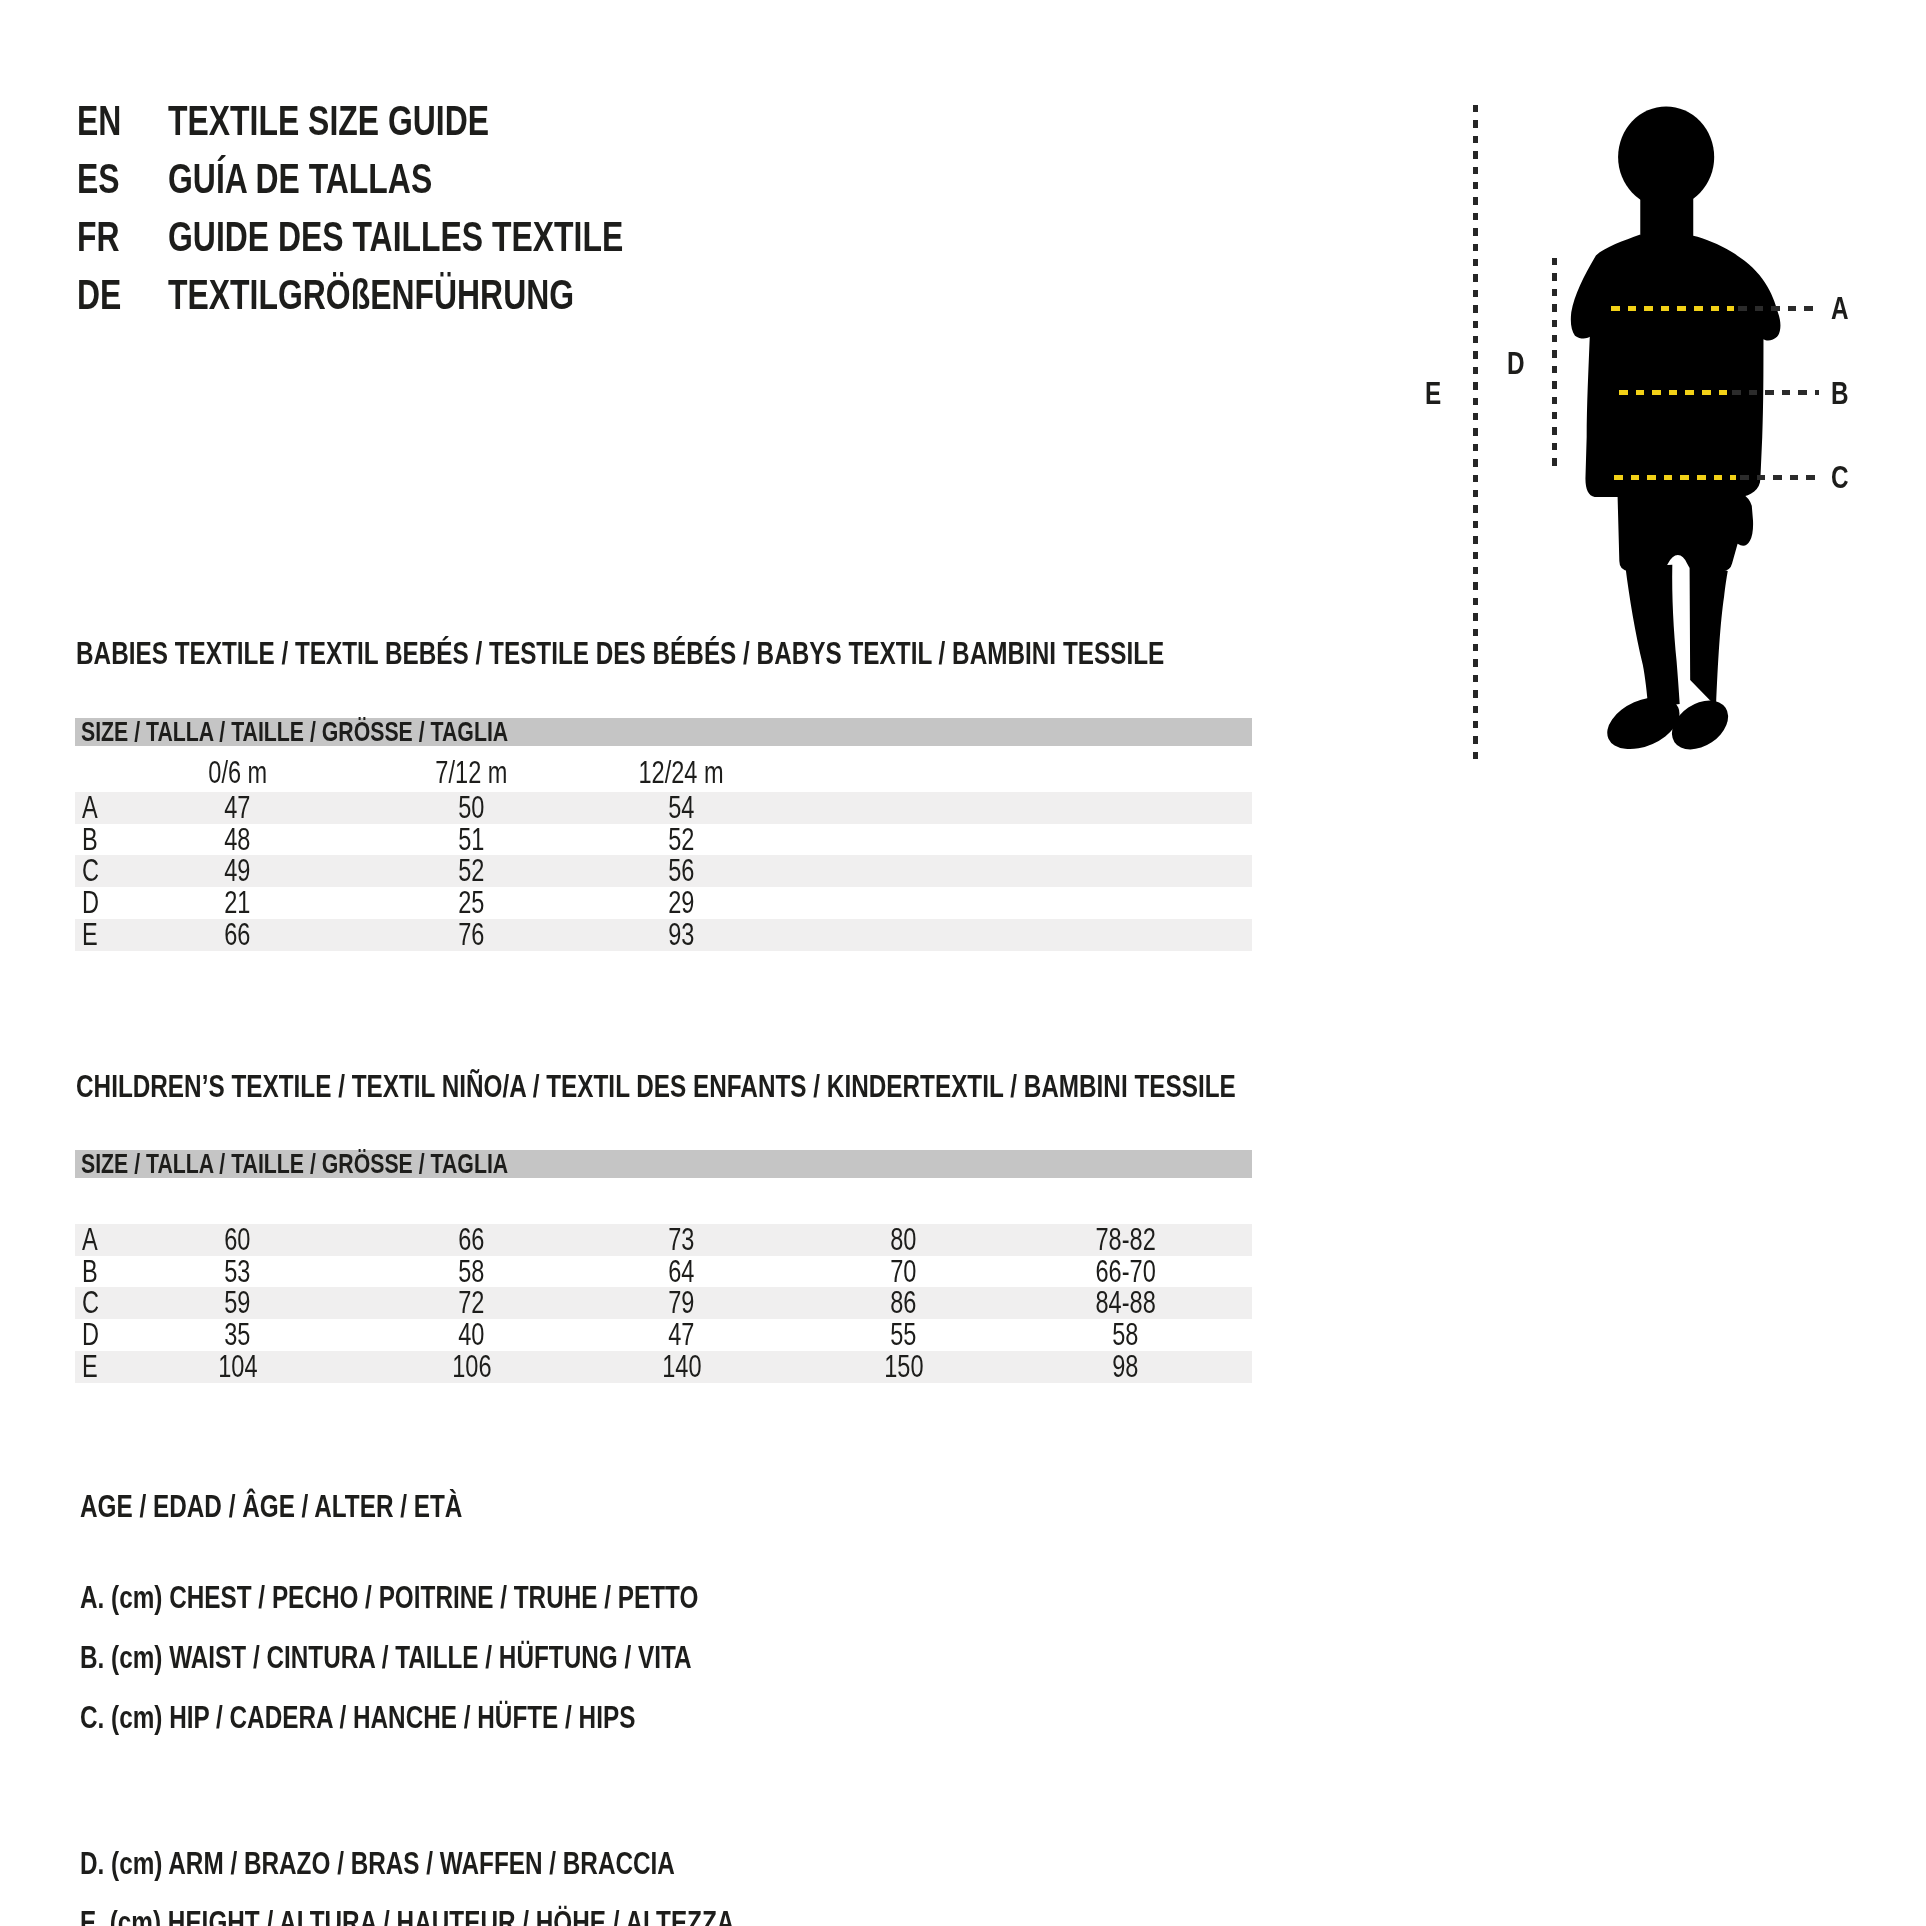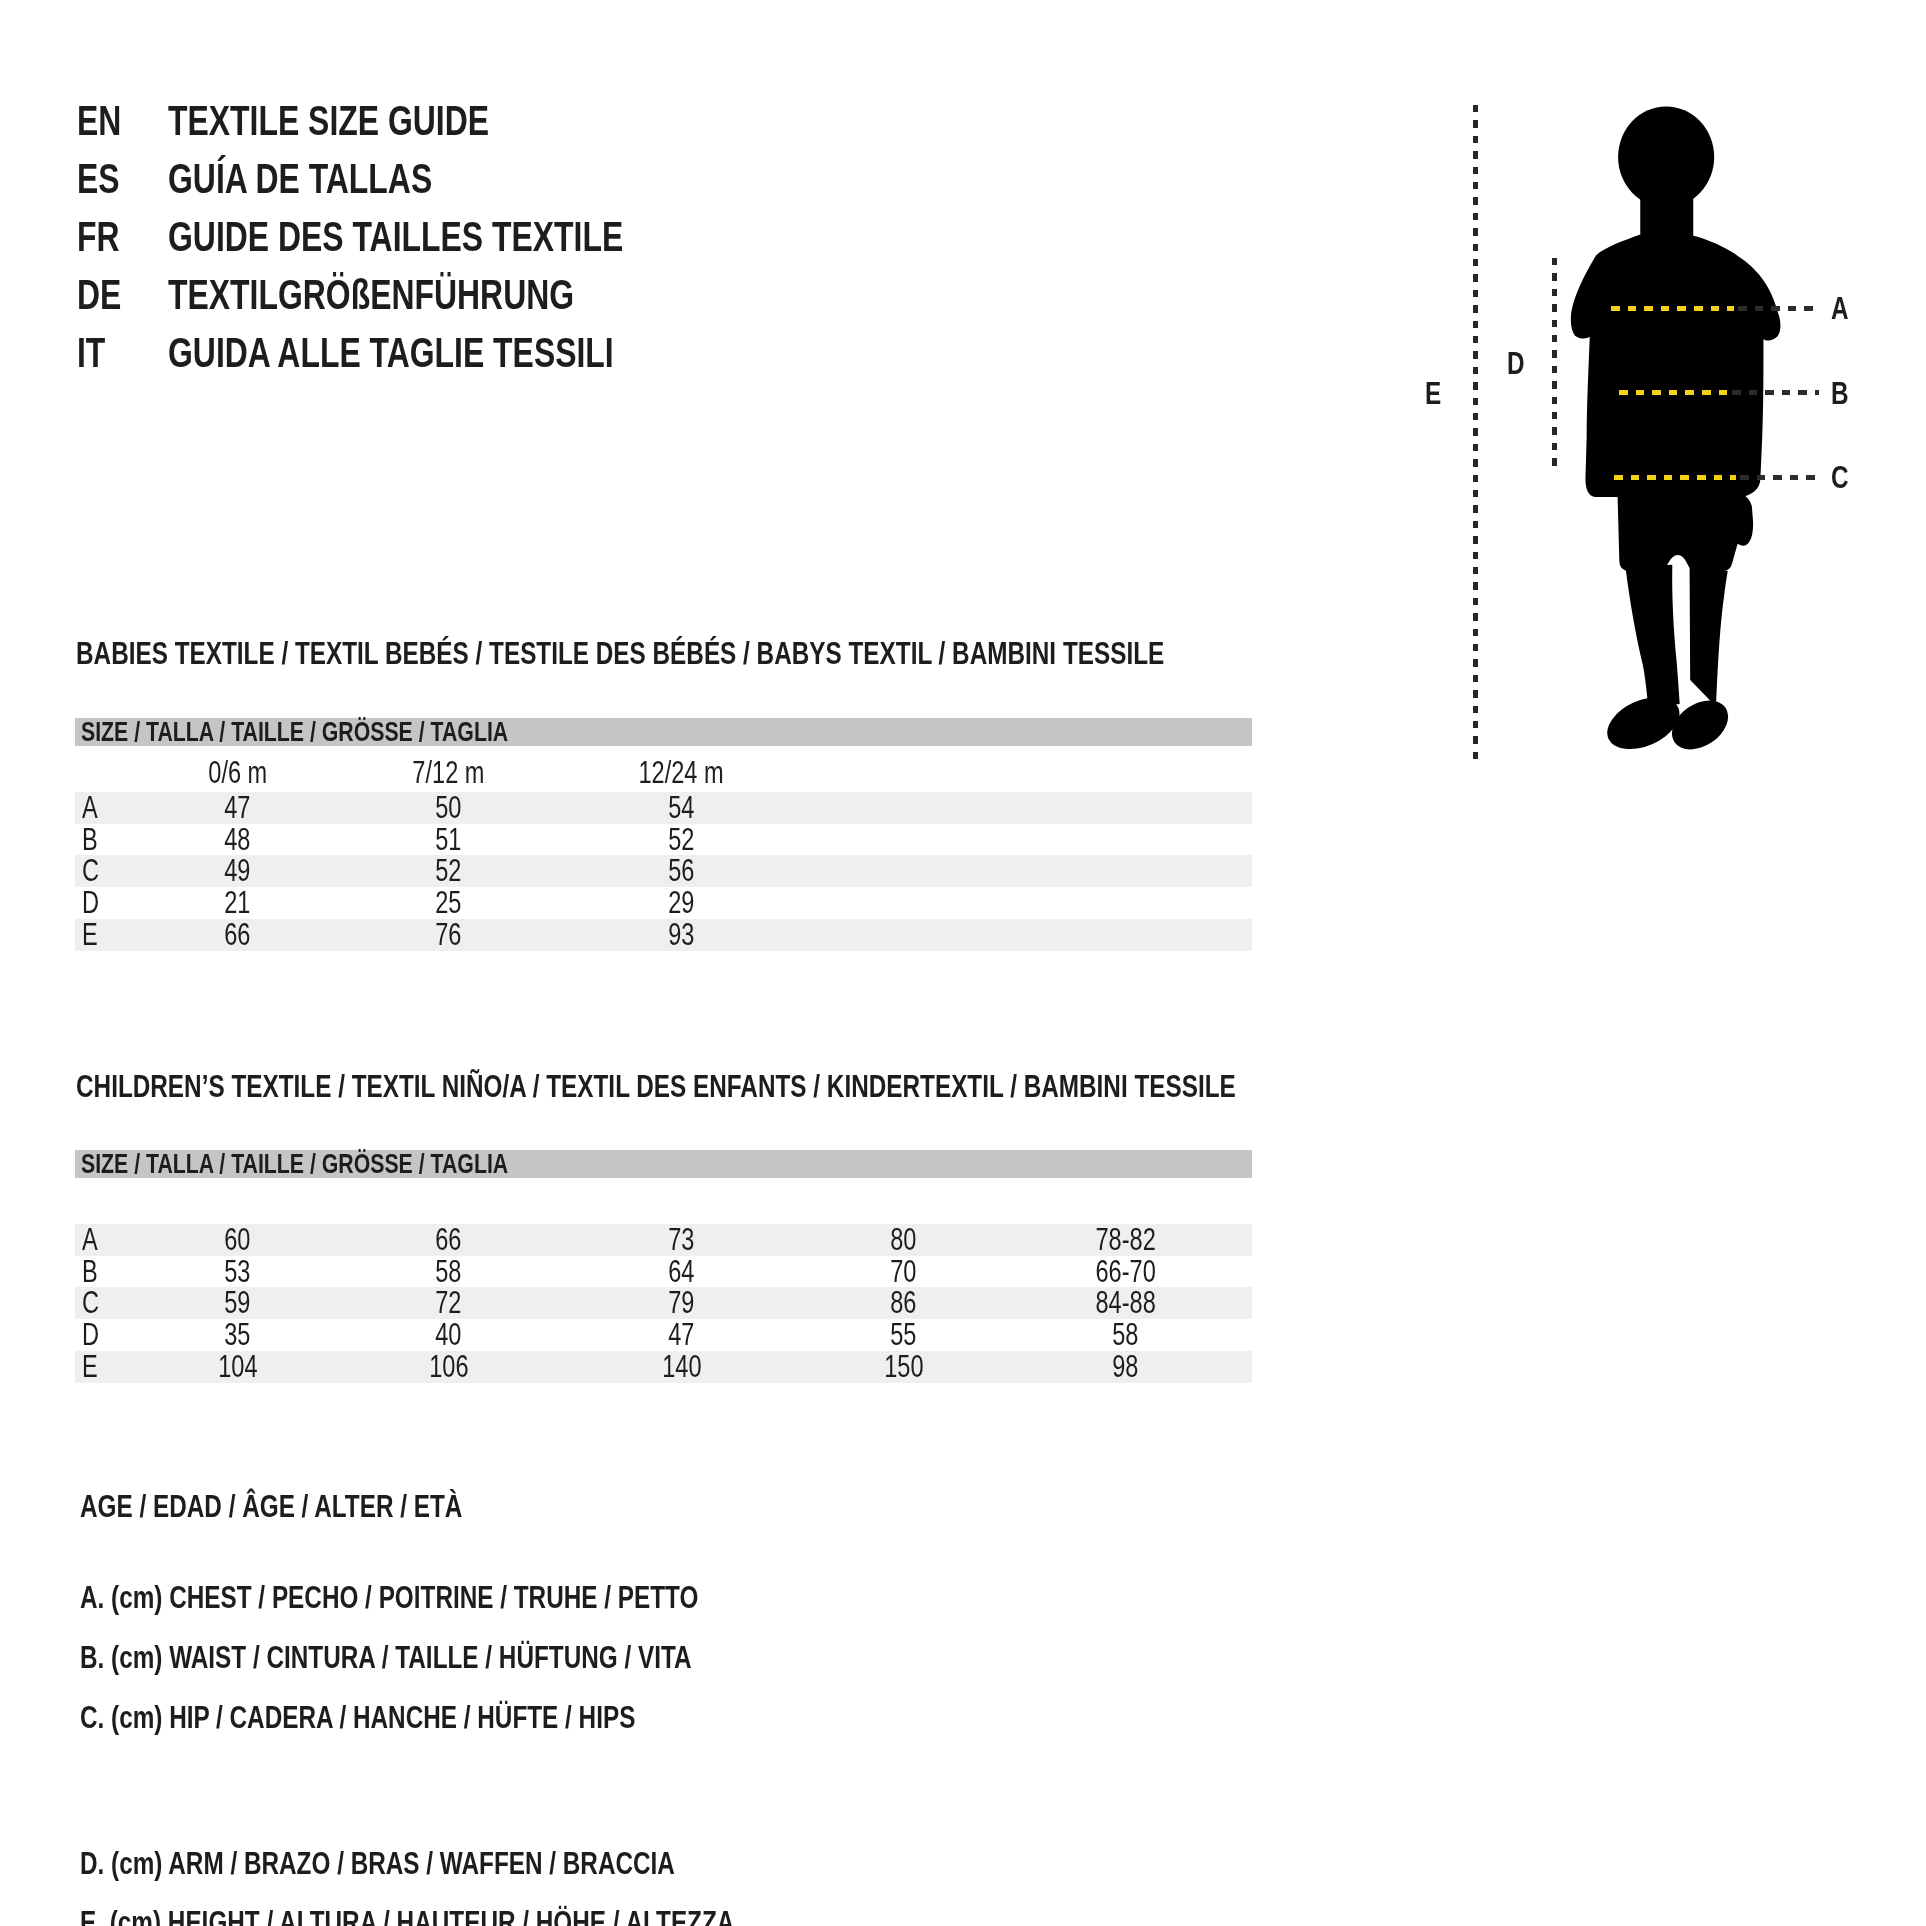--- a/index.html
+++ b/index.html
@@ -21,21 +21,21 @@
 
   
   .tablewrap{position:absolute;left:75px;width:1177px;}
   .graybar{position:absolute;left:0;width:1177px;height:28px;background:#c5c5c5;display:flex;align-items:center;}
   .graybar .cnd{margin-left:6.2px;font-size:28px;font-weight:700;}
   .trow{position:absolute;left:0;width:1177px;height:32px;}
   .stripe{background:#f0efef;}
   .cell{position:absolute;top:0;height:32px;display:flex;align-items:center;justify-content:center;font-size:31px;font-weight:400;}
   .lcell{position:absolute;left:7.4px;top:0;height:32px;display:flex;align-items:center;font-size:31px;font-weight:400;}
   .c0{left:70px;width:185px;}
-  .c1{left:281px;width:185px;align-items:center;}
+  .c1{left:304px;width:185px;align-items:center;}
   .c2{left:514px;width:185px;}
   .c3{left:736px;width:185px;}
   .c4{left:958px;width:185px;}
 
   .heading{position:absolute;font-size:32px;font-weight:700;line-height:1;}
   .legend-line{position:absolute;left:80px;font-size:32px;font-weight:700;line-height:1;}
 
   
   .vdash{position:absolute;width:5px;background-image:repeating-linear-gradient(180deg,#262626 0 7.4px,transparent 7.4px 15.4px);}
   .hdash-y{position:absolute;height:5px;background-image:repeating-linear-gradient(90deg,#f2d117 0 8.6px,transparent 8.6px 16.6px);}
@@ -56,24 +56,20 @@
     <span class="lang-code"><span class="cnd">EN</span></span>
     <span class="lang-title"><span class="cnd">TEXTILE SIZE GUIDE</span></span>
   </div>
   <div class="lang-row t b" style="top:274px;">
     <span class="lang-code"><span class="cnd">DE</span></span>
     <span class="lang-title"><span class="cnd">TEXTILGRÖßENFÜHRUNG</span></span>
   </div>
   <div class="lang-row t b" style="top:216px;">
     <span class="lang-code"><span class="cnd">FR</span></span>
     <span class="lang-title"><span class="cnd">GUIDE DES TAILLES TEXTILE</span></span>
-  </div>
-  <div class="lang-row t b" style="top:332px;">
-    <span class="lang-code"><span class="cnd">IT</span></span>
-    <span class="lang-title"><span class="cnd">GUIDA ALLE TAGLIE TESSILI</span></span>
   </div>
 </div>
 
 <div class="abs" style="left:1405px;top:62px;width:521px;height:739px;">
 
   <div class="vdash z2" style="left:68px;top:43px;height:657px;"></div>
 
   <div class="vdash z2" style="left:147px;top:196px;height:208px;"></div>
 
   <svg class="abs z1" style="left:160px;top:42px;" width="222" height="653" viewBox="0 0 360 1060" xmlns="http://www.w3.org/2000/svg">

